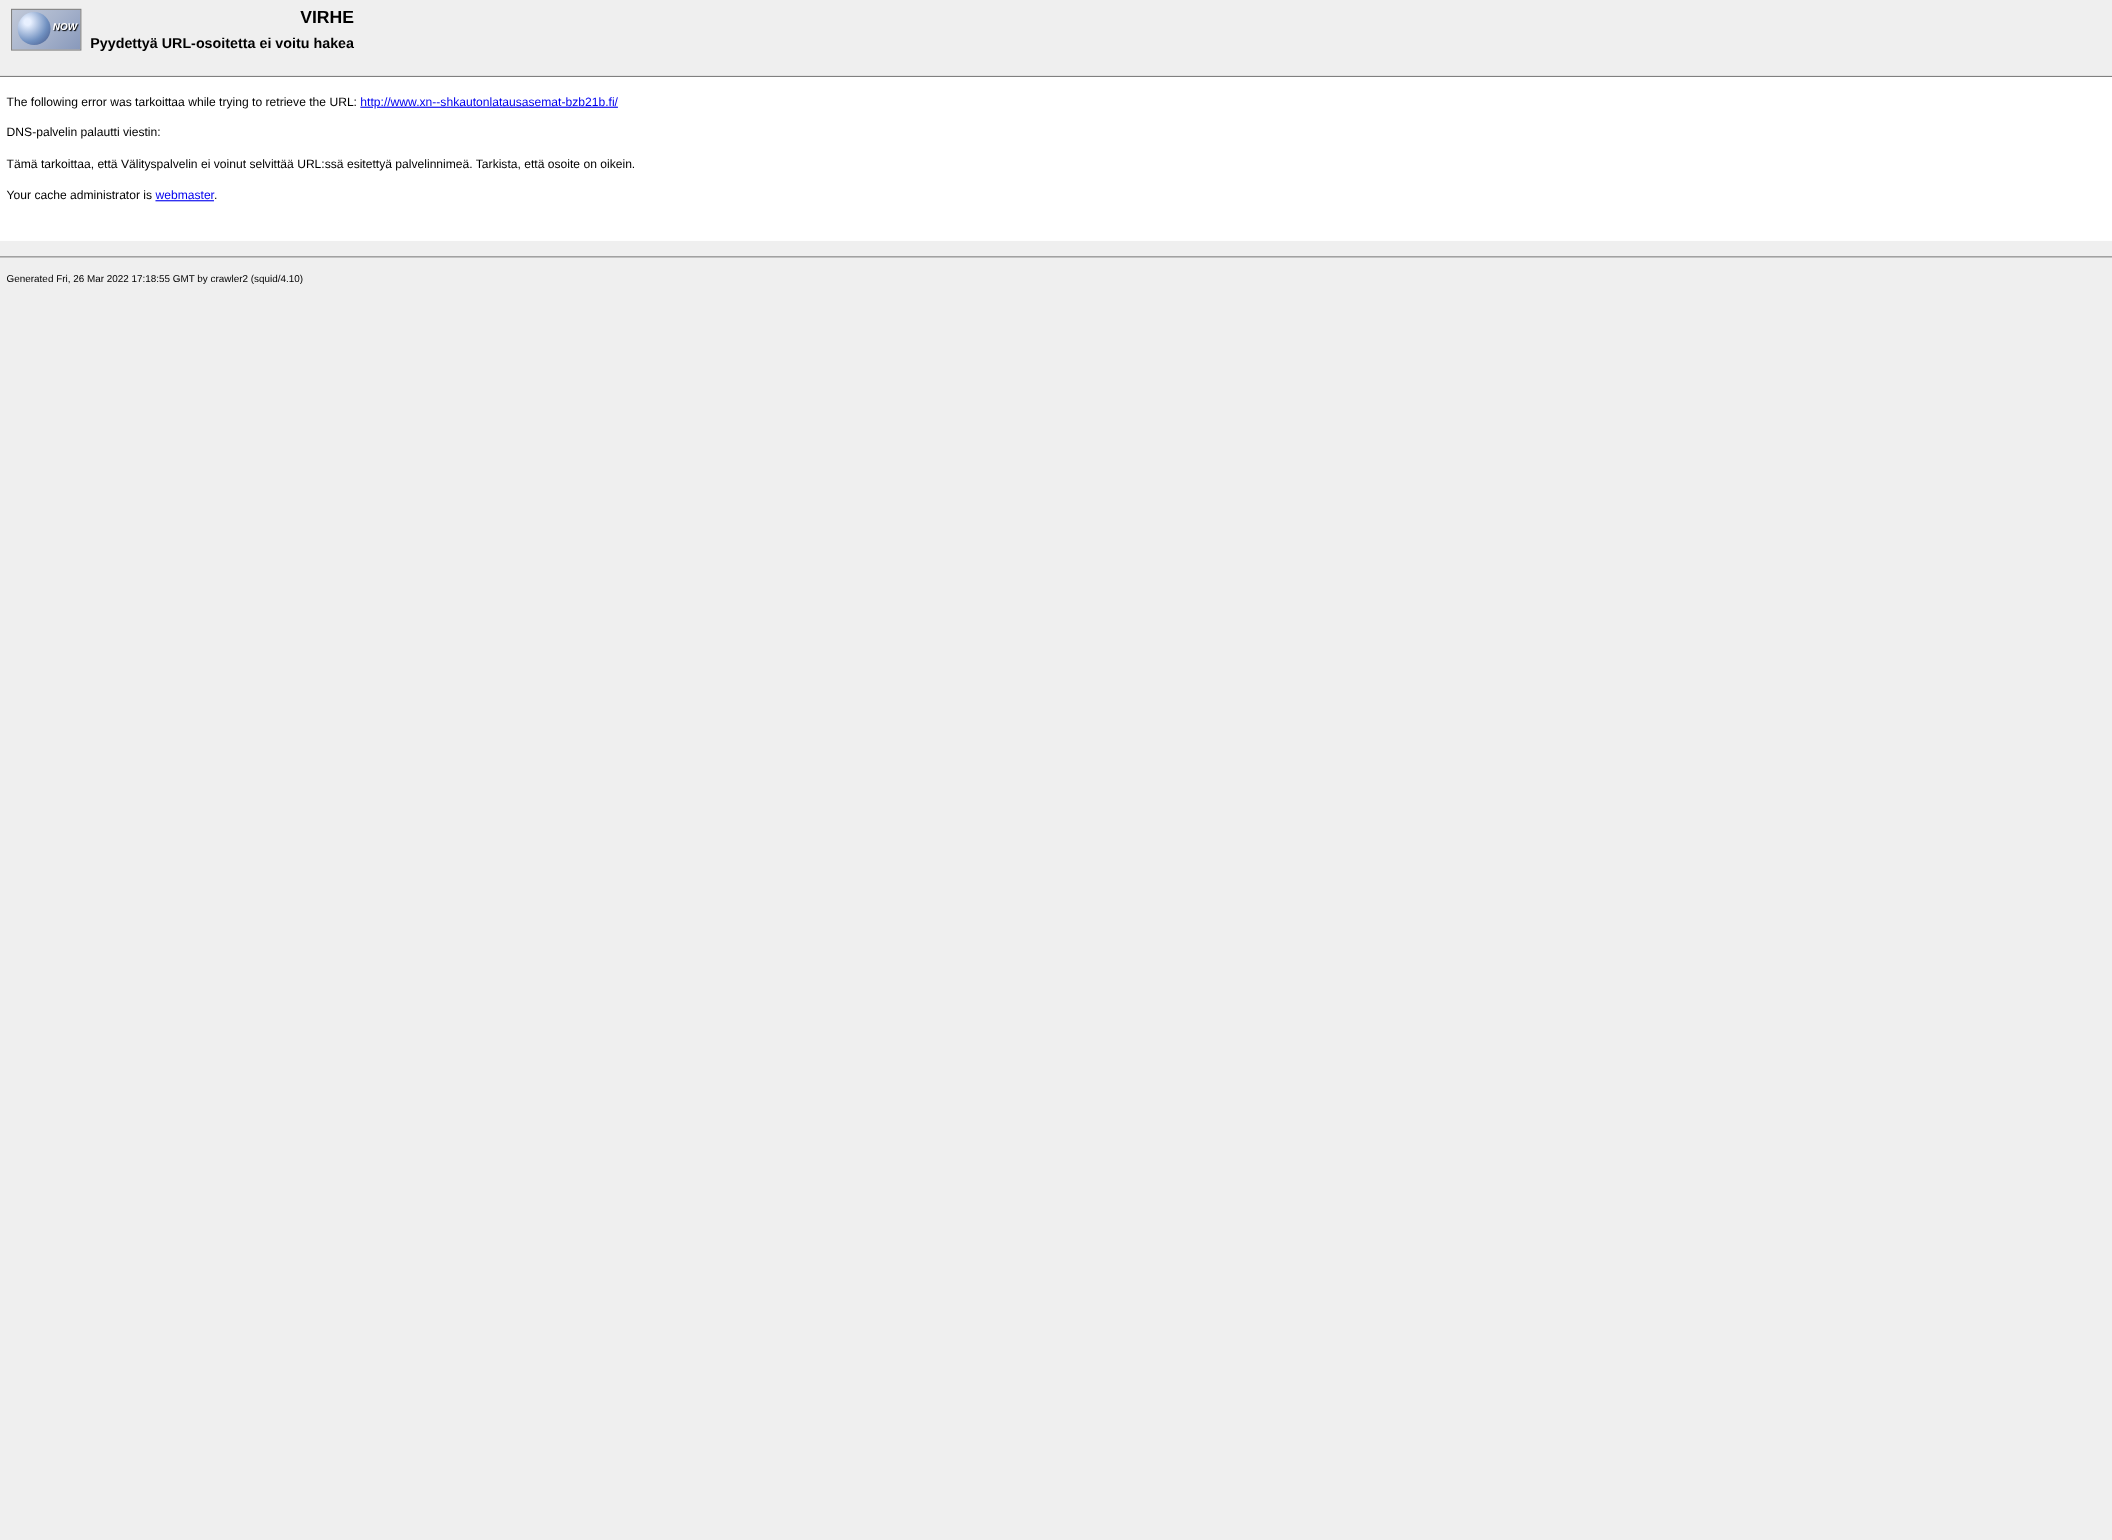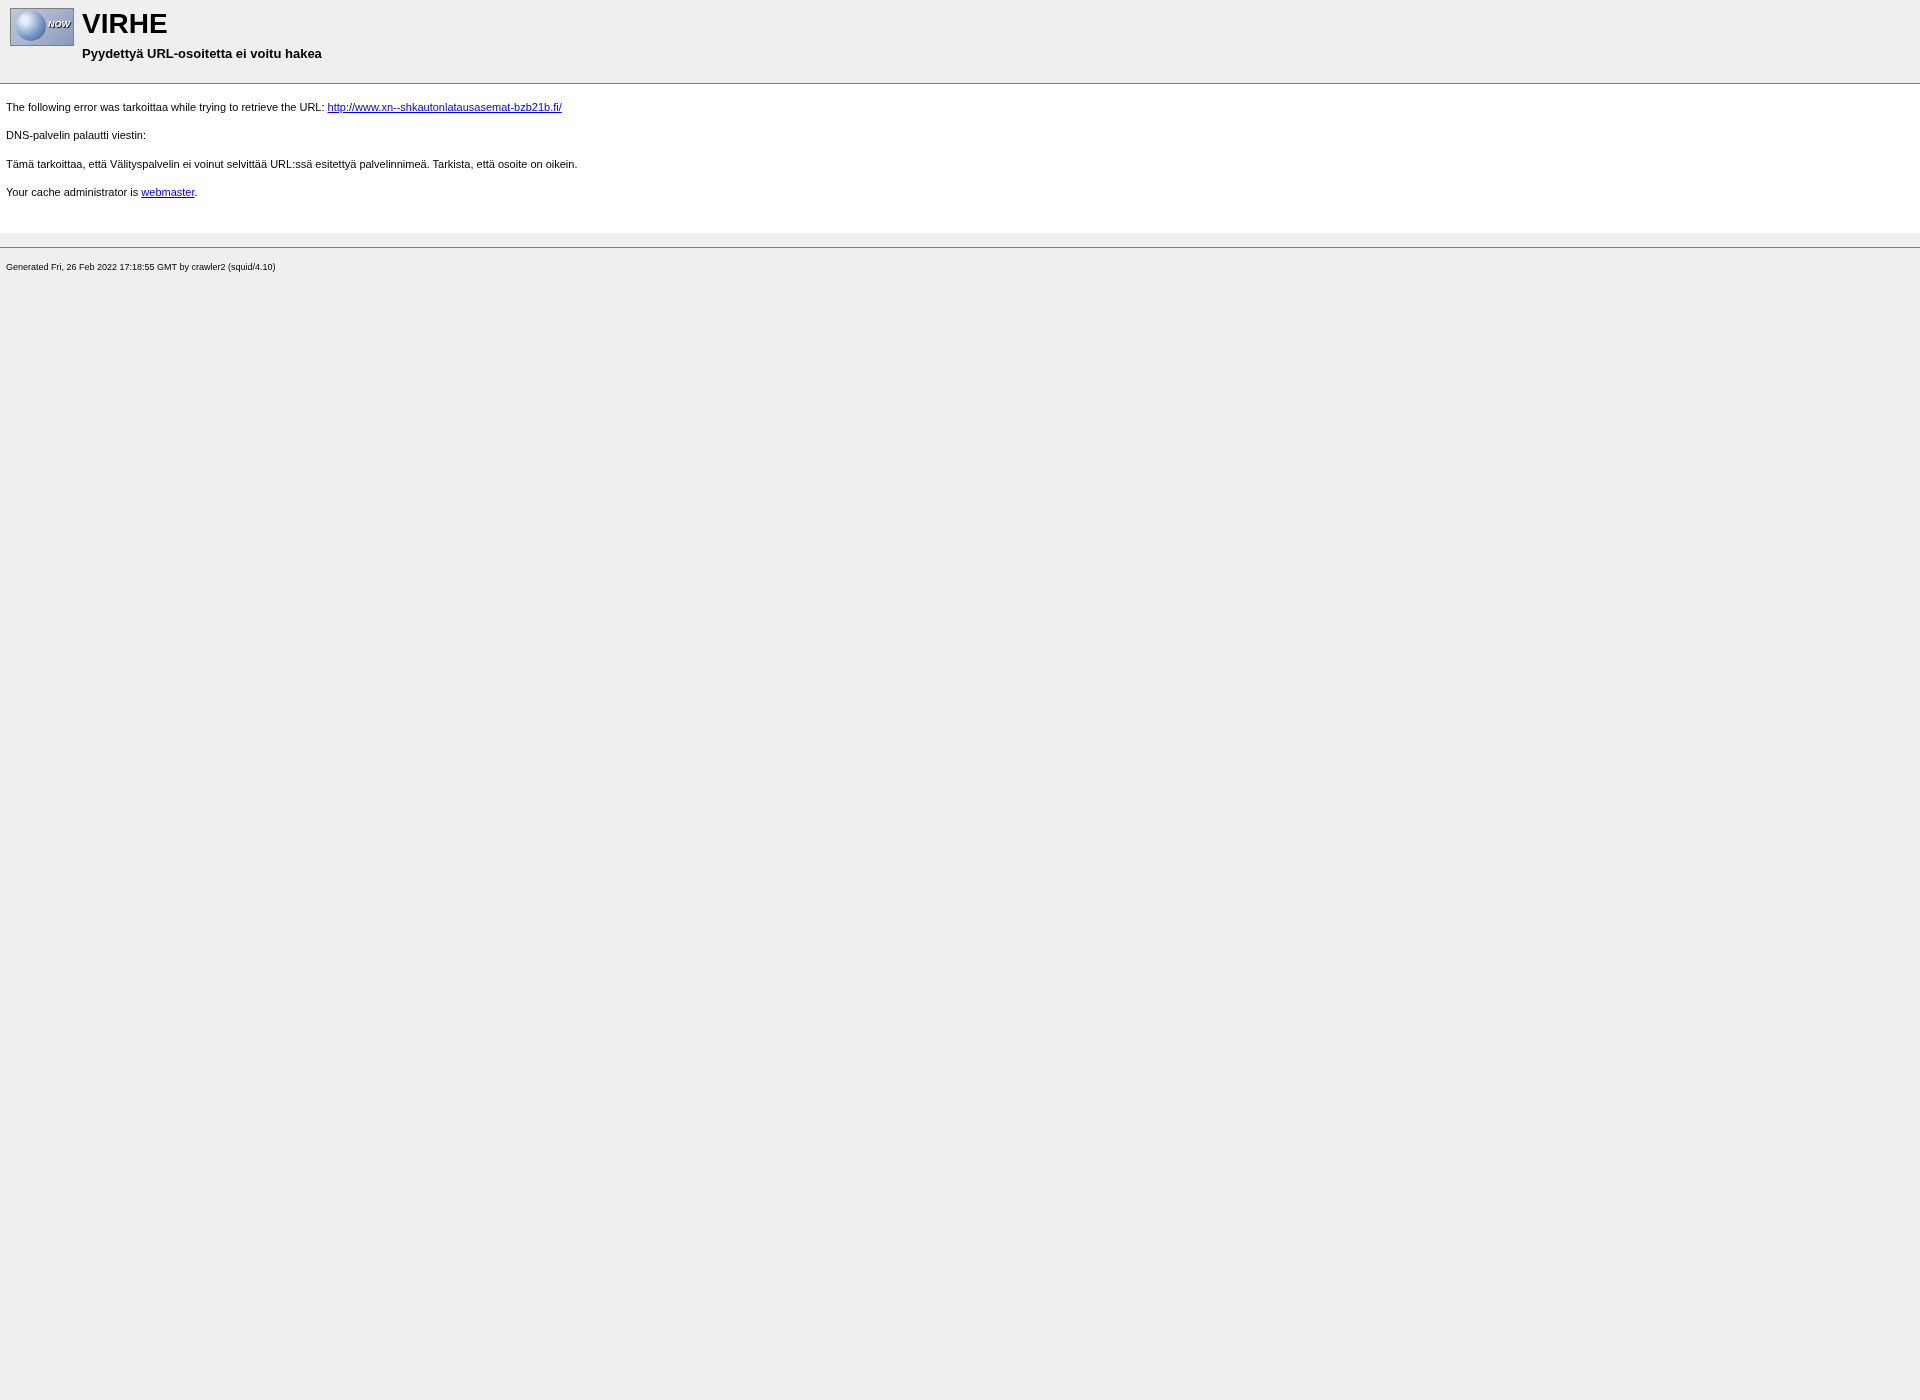--- a/index.html
+++ b/index.html
@@ -41,24 +41,25 @@
       font-weight: bold;
       color: #ffffff;
       text-shadow: 1px 1px 1px #000;
       font-style: italic;
     }
     .header-text {
       display: flex;
       flex-direction: column;
     }
     h1 {
-      font-size: 28px;
+      font-size: 16px;
       font-weight: bold;
       margin: 0 0 6px 0;
       font-family: Verdana, Arial, sans-serif;
+      text-align: right;
     }
     h2 {
       font-size: 13px;
       font-weight: bold;
       margin: 0;
       font-family: Verdana, Arial, sans-serif;
     }
     hr {
       border: none;
       border-top: 1px solid #808080;
@@ -115,14 +116,14 @@
   <p>DNS-palvelin palautti viestin:</p>
   <p>Tämä tarkoittaa, että Välityspalvelin ei voinut selvittää URL:ssä esitettyä palvelinnimeä. Tarkista, että osoite on oikein.</p>
   <p>
     <span>Your cache administrator is </span><a href="#">webmaster</a><span>.</span>
   </p>
 </div>
 
 <hr class="bottom">
 
 <div class="footer">
-  <span>Generated Fri, 26 Feb 2022 17:18:55 GMT by crawler2 (squid/4.10)</span>
+  <span>Generated Fri, 26 Mar 2022 17:18:55 GMT by crawler2 (squid/4.10)</span>
 </div>
 
 </body></html>

